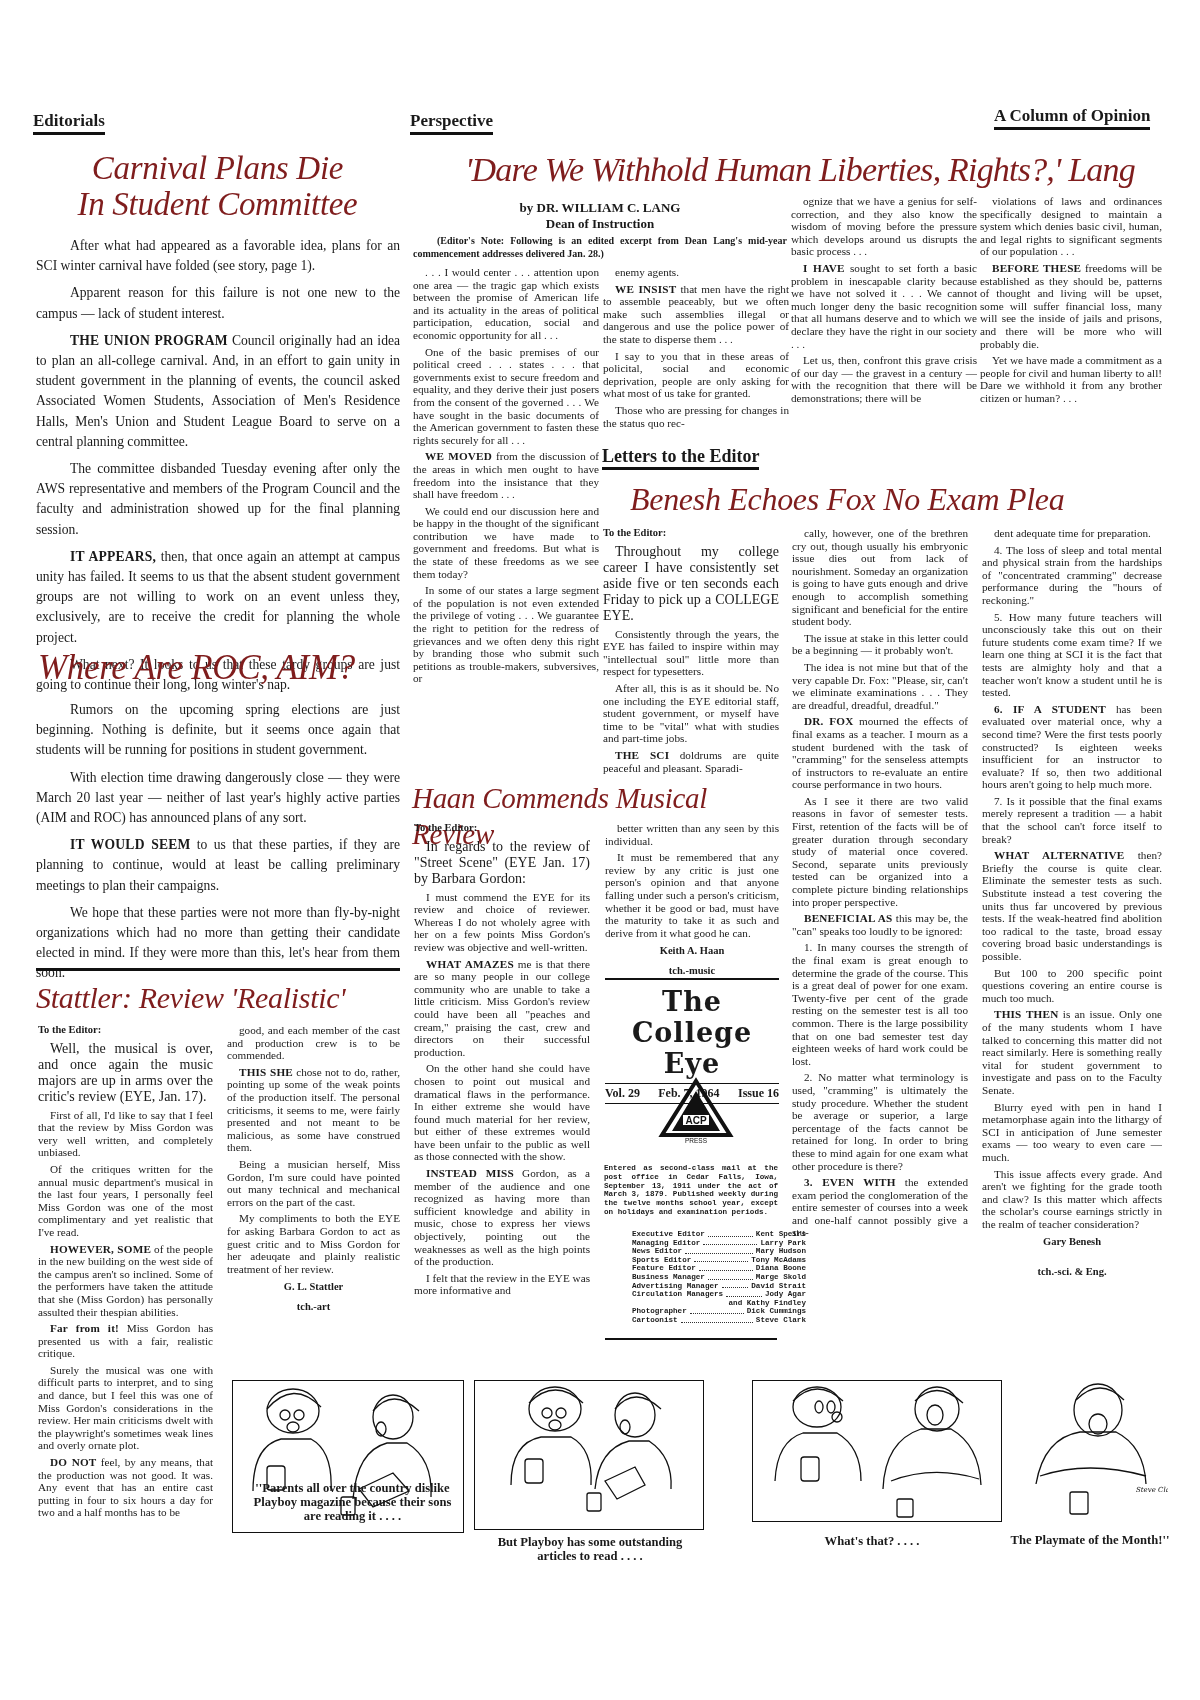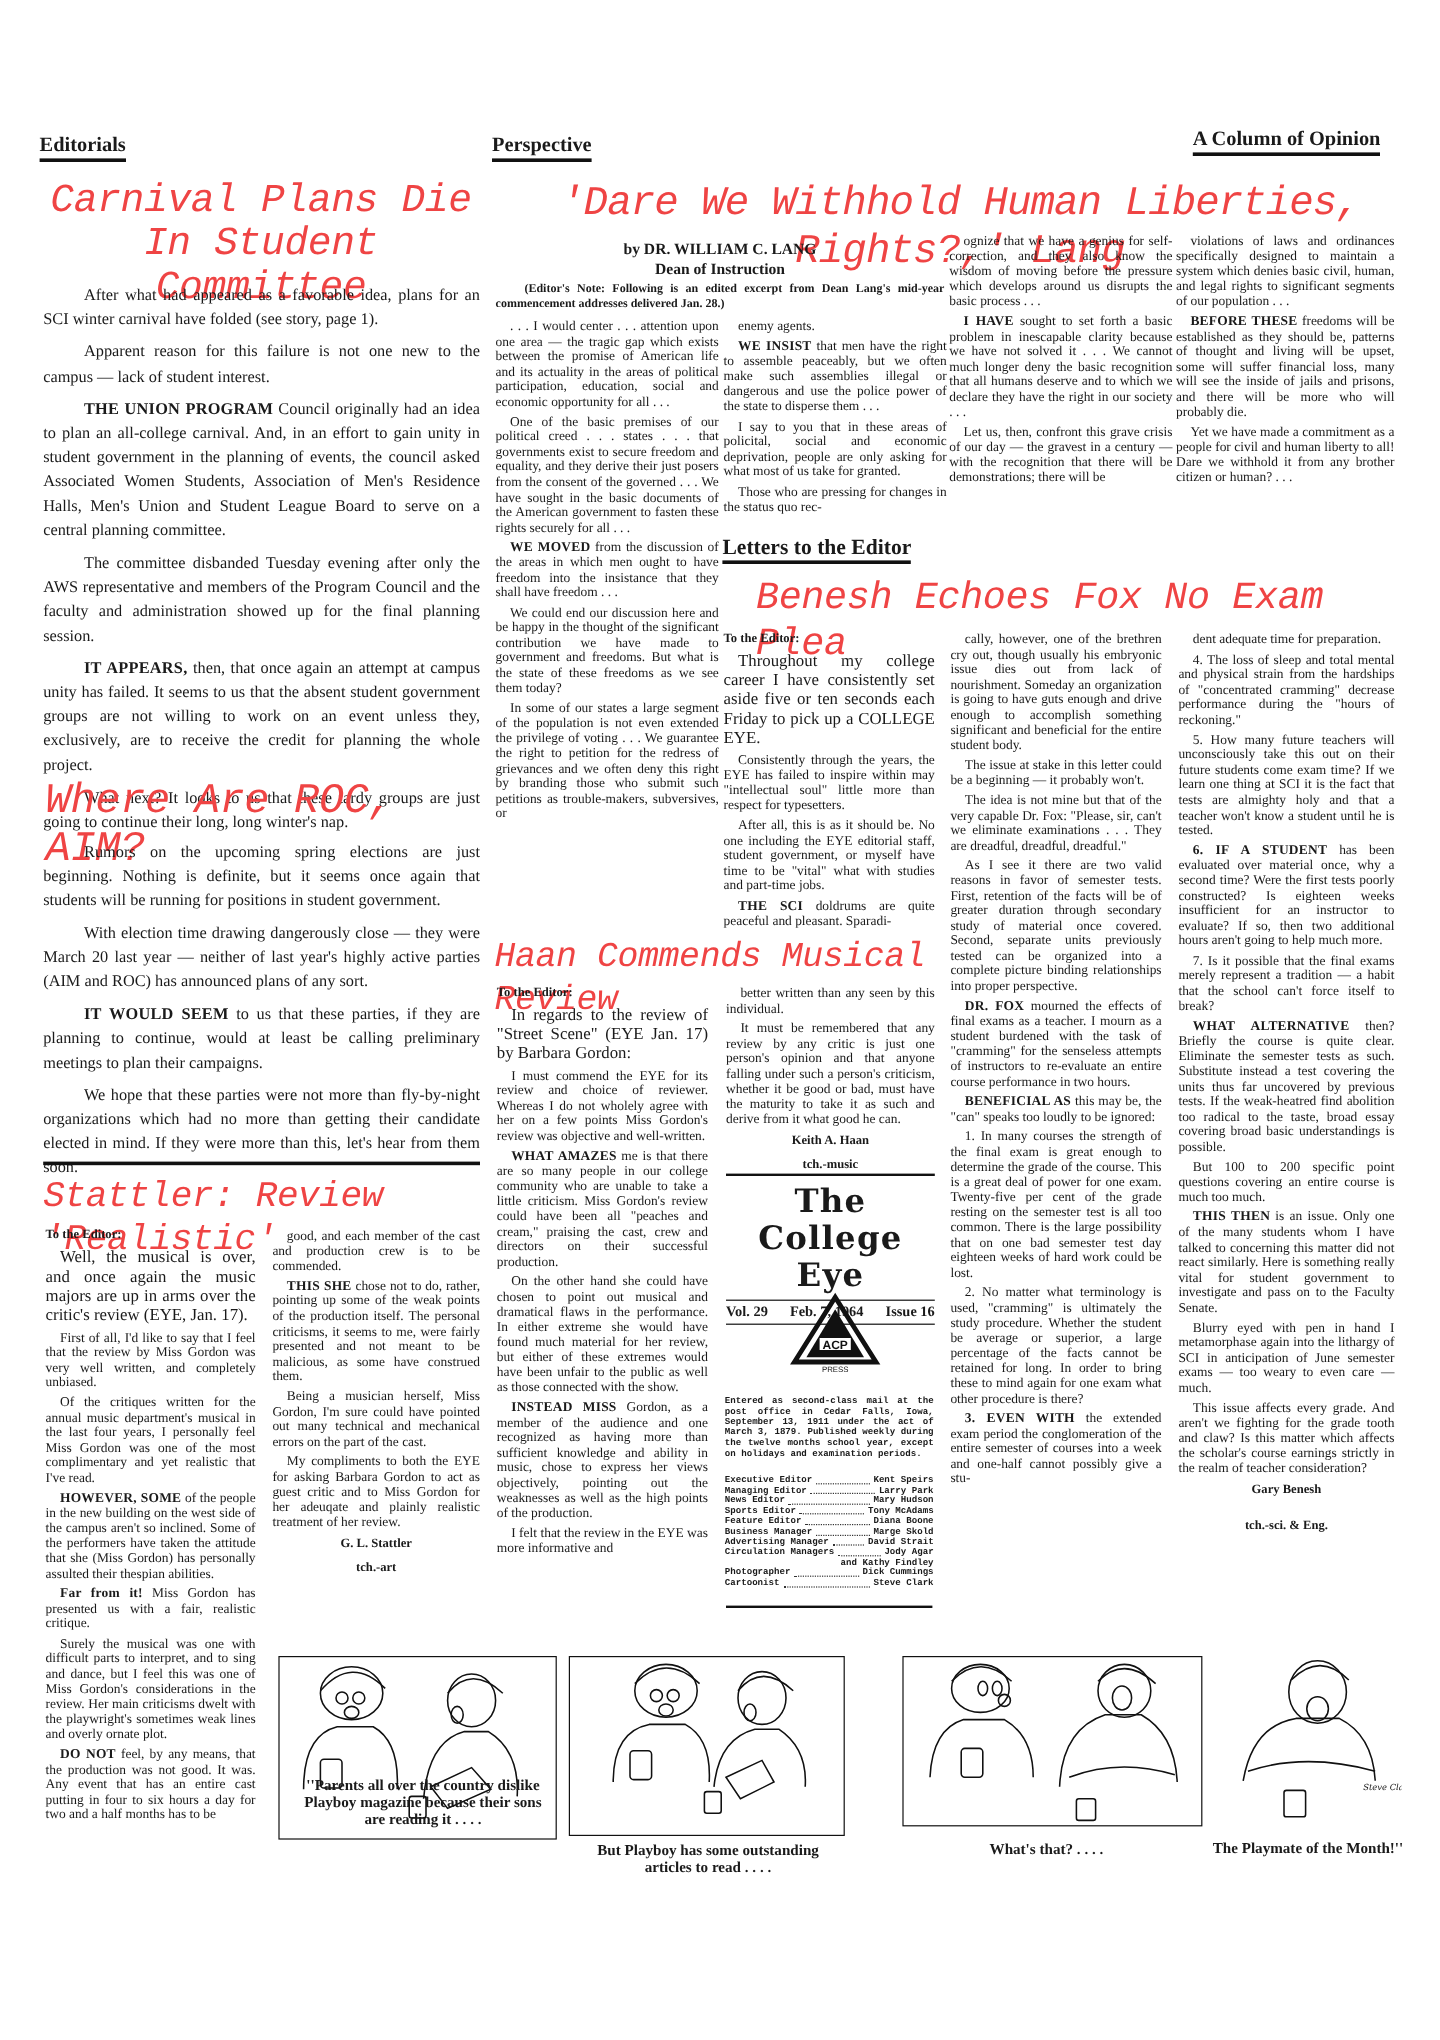--- a/index.html
+++ b/index.html
@@ -1,34 +1,34 @@
 <!DOCTYPE html>
 <html><head>
 <meta charset="utf-8">
 <style>
   * { box-sizing: border-box; margin: 0; padding: 0; }
   html, body { width: 1200px; height: 1700px; background: #fff; overflow: hidden; }
   body { position: relative; font-family: "DejaVu Serif", serif; color: #1a1a1a; }
   .abs { position: absolute; }
   .section-label { font-family: "Liberation Serif", serif; font-weight: bold; font-size: 17px; border-bottom: 3px solid #111; padding-bottom: 1px; line-height: 20px; }
-  .hed { font-family: Liberation Mono, monospace; font-style: italic; text-align: center; color: #ef4444; letter-spacing: -0.3px; }
+  .hed { font-family: Liberation Serif, serif; font-style: italic; text-align: center; color: #7f1d1d; letter-spacing: -0.3px; }
   .col { position: absolute; font-family: "Liberation Serif", serif; font-size: 11.2px; line-height: 12.6px; text-align: justify; hyphens: auto; }
   .col p { text-indent: 12px; margin-bottom: 4px; }
   .col p b { font-weight: bold; letter-spacing: 0.2px; }
   .wide { font-size: 13.6px; line-height: 20.2px; }
   .wide p { text-indent: 34px; margin-bottom: 7px; }
   .salut { font-weight: bold; font-size: 10.5px; margin-bottom: 8px; text-indent: 0 !important; }
   .lead { font-size: 14px; line-height: 16px; }
   .sig { text-align: center; font-weight: bold; font-size: 10.5px; line-height: 16px; text-indent: 0 !important; margin-top: 4px; }
   .byline { font-family: "Liberation Serif", serif; text-align: center; font-weight: bold; }
   .rule { position: absolute; background: #111; }
   .masthead-title { font-family: "DejaVu Serif", serif; font-weight: bold; font-size: 27px; text-align: center; letter-spacing: 1px; }
   .masthead-meta { display: flex; justify-content: space-between; font-family: "Liberation Serif", serif; font-size: 12px; font-weight: bold; padding: 2px 0; }
   .entered { font-family: "Liberation Mono", monospace; font-size: 7.6px; line-height: 8.8px; text-align: justify; font-weight: bold; }
-  .staff { font-family: "Liberation Mono", monospace; font-size: 7.6px; line-height: 8.6px; font-weight: bold; }
+  .staff { font-family: "Liberation Mono", monospace; font-size: 7.6px; line-height: 8.6px; font-weight: bold; margin-left: 28px; }
   .staff-row { display: flex; justify-content: space-between; }
   .staff-row .dots { flex: 1; border-bottom: 1px dotted #333; margin: 0 3px 2px; }
   .panel { position: absolute; border: 1.5px solid #111; background: #fff; }
   .caption { position: absolute; font-family: "Liberation Serif", serif; font-weight: bold; font-size: 12.6px; line-height: 14px; text-align: center; }
 </style>
 </head>
 <body>
 
 <div class="abs section-label" style="left:33px;top:111px;">Editorials</div>
 <div class="abs section-label" style="left:410px;top:111px;">Perspective</div>
@@ -119,22 +119,22 @@
       <p class="lead">Throughout my college career I have consistently set aside five or ten seconds each Friday to pick up a COLLEGE EYE.</p>
       <p>Consistently through the years, the EYE has failed to inspire within may "intellectual soul" little more than respect for typesetters.</p>
       <p>After all, this is as it should be. No one including the EYE editorial staff, student government, or myself have time to be "vital" what with studies and part-time jobs.</p>
       <p><b>THE SCI</b> doldrums are quite peaceful and pleasant. Sparadi-</p>
     </div>
 </div>
 <div class="col" style="left:792px;top:527px;width:176px;">
     <p>cally, however, one of the brethren cry out, though usually his embryonic issue dies out from lack of nourishment. Someday an organization is going to have guts enough and drive enough to accomplish something significant and beneficial for the entire student body.</p>
     <p>The issue at stake in this letter could be a beginning — it probably won't.</p>
     <p>The idea is not mine but that of the very capable Dr. Fox: "Please, sir, can't we eliminate examinations . . . They are dreadful, dreadful, dreadful."</p>
+    <p><b>DR. FOX</b> mourned the effects of final exams as a teacher. I mourn as a student burdened with the task of "cramming" for the senseless attempts of instructors to re-evaluate an entire course performance in two hours.</p>
     <p>As I see it there are two valid reasons in favor of semester tests. First, retention of the facts will be of greater duration through secondary study of material once covered. Second, separate units previously tested can be organized into a complete picture binding relationships into proper perspective.</p>
-    <p><b>DR. FOX</b> mourned the effects of final exams as a teacher. I mourn as a student burdened with the task of "cramming" for the senseless attempts of instructors to re-evaluate an entire course performance in two hours.</p>
     <p><b>BENEFICIAL AS</b> this may be, the "can" speaks too loudly to be ignored:</p>
     <p>1. In many courses the strength of the final exam is great enough to determine the grade of the course. This is a great deal of power for one exam. Twenty-five per cent of the grade resting on the semester test is all too common. There is the large possibility that on one bad semester test day eighteen weeks of hard work could be lost.</p>
     <p>2. No matter what terminology is used, "cramming" is ultimately the study procedure. Whether the student be average or superior, a large percentage of the facts cannot be retained for long. In order to bring these to mind again for one exam what other procedure is there?</p>
     <p><b>3. EVEN WITH</b> the extended exam period the conglomeration of the entire semester of courses into a week and one-half cannot possibly give a stu-</p>
   </div>
 <div class="col" style="left:982px;top:527px;width:180px;">
   <div>
       <p>dent adequate time for preparation.</p>
       <p>4. The loss of sleep and total mental and physical strain from the hardships of "concentrated cramming" decrease performance during the "hours of reckoning."</p>
       <p>5. How many future teachers will unconsciously take this out on their future students come exam time? If we learn one thing at SCI it is the fact that tests are almighty holy and that a teacher won't know a student until he is tested.</p>

